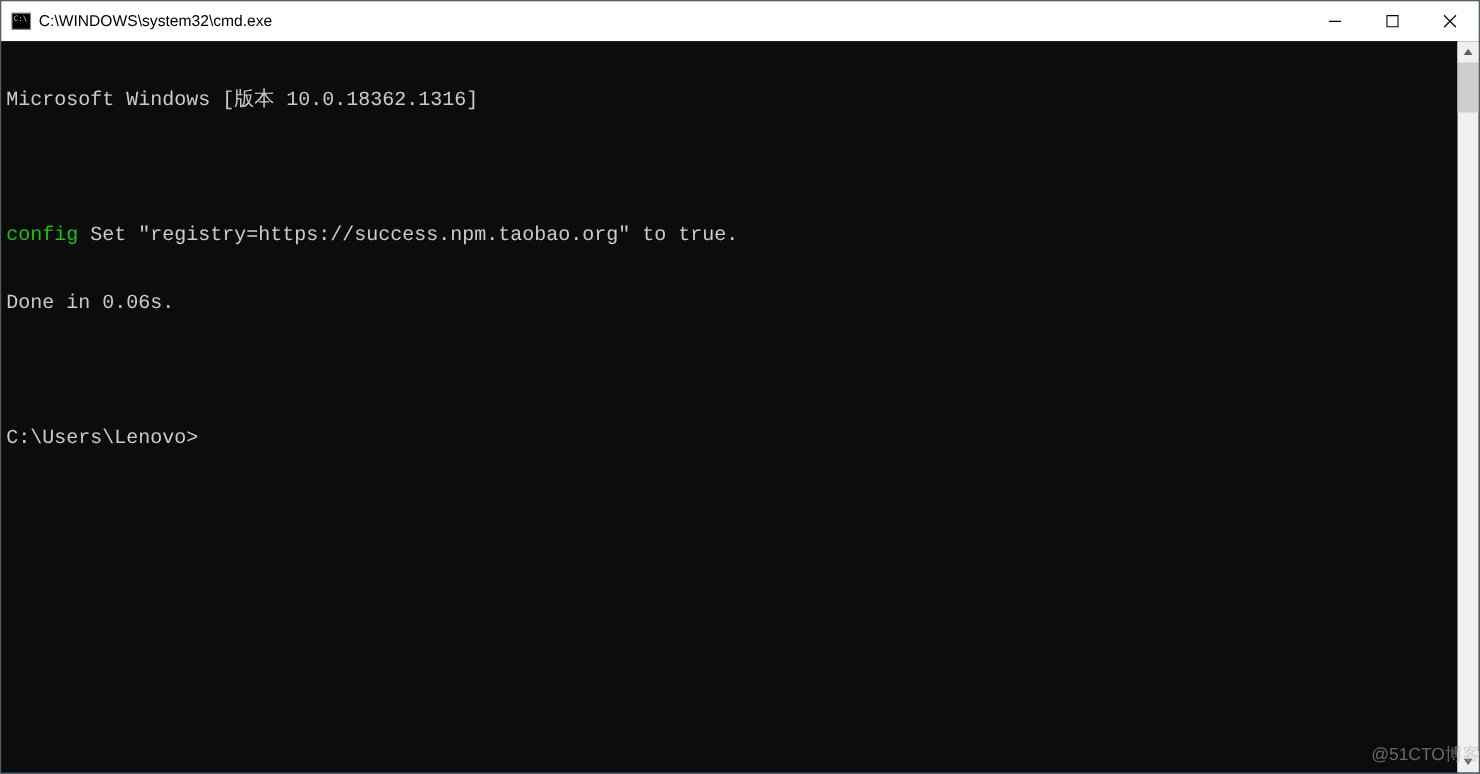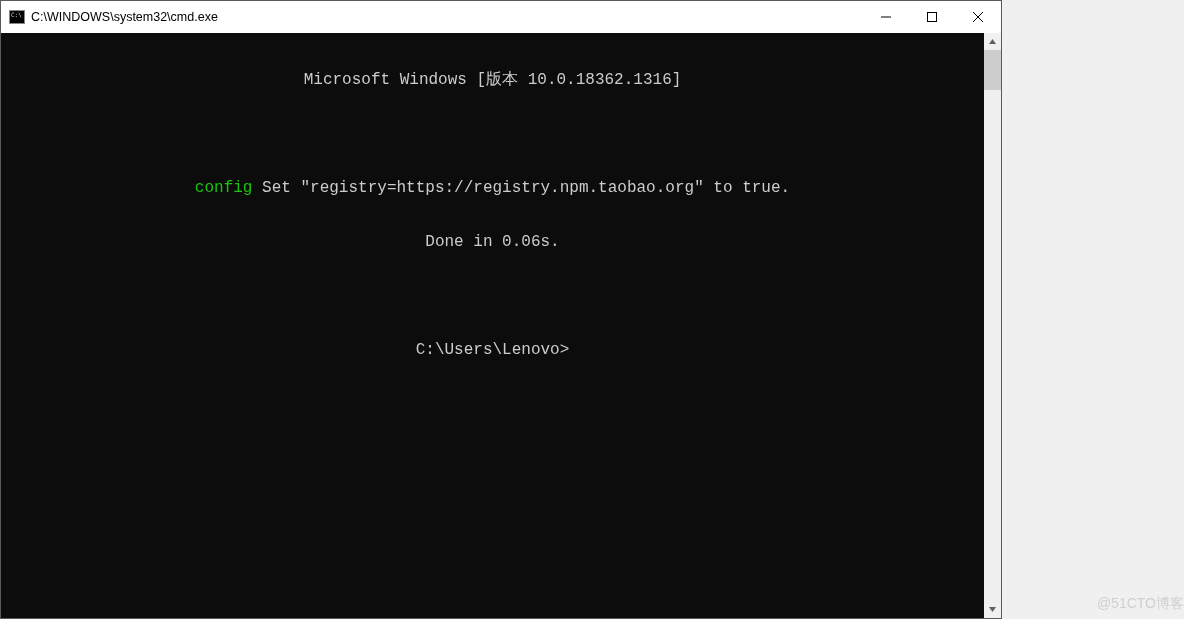--- a/index.html
+++ b/index.html
@@ -5,21 +5,21 @@
     * { margin: 0; padding: 0; box-sizing: border-box; }
     body {
       width: 1184px;
       height: 619px;
       font-family: "Segoe UI", Tahoma, sans-serif;
       background: #f0f0f0;
       overflow: hidden;
       position: relative;
     }
     .window {
-      width: 1002px;
+      width: 1184px;
       height: 619px;
       border: 1px solid #5a5a5a;
       background: #0c4a6e;
       display: flex;
       flex-direction: column;
     }
     .titlebar {
       height: 32px;
       background: #ffffff;
       display: flex;
@@ -54,21 +54,20 @@
       justify-content: center;
       color: #000;
       background: transparent;
     }
     .win-btn svg { display: block; }
     .client-area {
       flex: 1;
       display: flex;
       background: #0c0c0c;
       overflow: hidden;
-      text-align: center;
     }
     .terminal {
       flex: 1;
       padding: 2px 4px 4px 4px;
       font-family: "NSimSun", "SimSun", "Consolas", "Courier New", monospace;
       font-size: 16px;
       line-height: 18px;
       color: #cccccc;
       white-space: pre;
       overflow: hidden;
@@ -140,21 +139,21 @@
           <line x1="10" y1="0" x2="0" y2="10" stroke="#000" stroke-width="1"></line>
         </svg>
       </div>
     </div>
   </div>
 
   <div class="client-area">
     <div class="terminal">
       <div class="terminal-line">Microsoft Windows [版本 10.0.18362.1316]</div>
       <div class="terminal-line"></div>
-      <div class="terminal-line"><span class="success-word">config</span><span> Set "registry=https://registry.npm.taobao.org" to true.</span></div>
+      <div class="terminal-line"><span class="success-word">config</span><span> Set "registry=https://success.npm.taobao.org" to true.</span></div>
       <div class="terminal-line">Done in 0.06s.</div>
       <div class="terminal-line"></div>
       <div class="terminal-line"><span class="prompt">C:\Users\Lenovo&gt;</span></div>
     </div>
 
     <div class="scrollbar">
       <div class="scroll-up">
         <svg width="9" height="9" viewBox="0 0 9 9">
             <polygon points="4.5,2 8,7 1,7" fill="#606060"></polygon>
           </svg>

